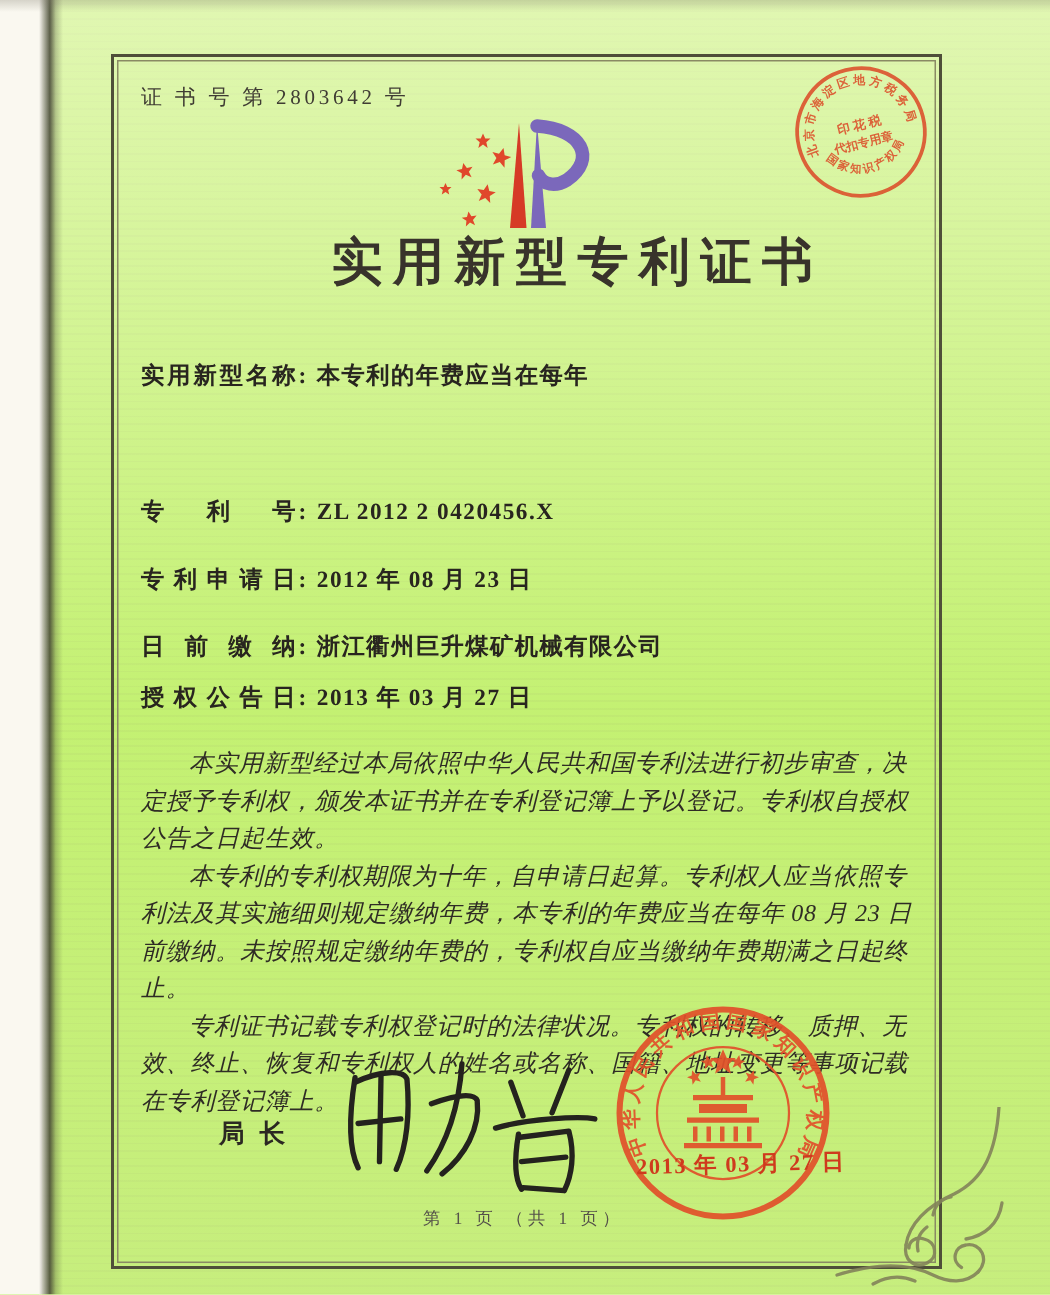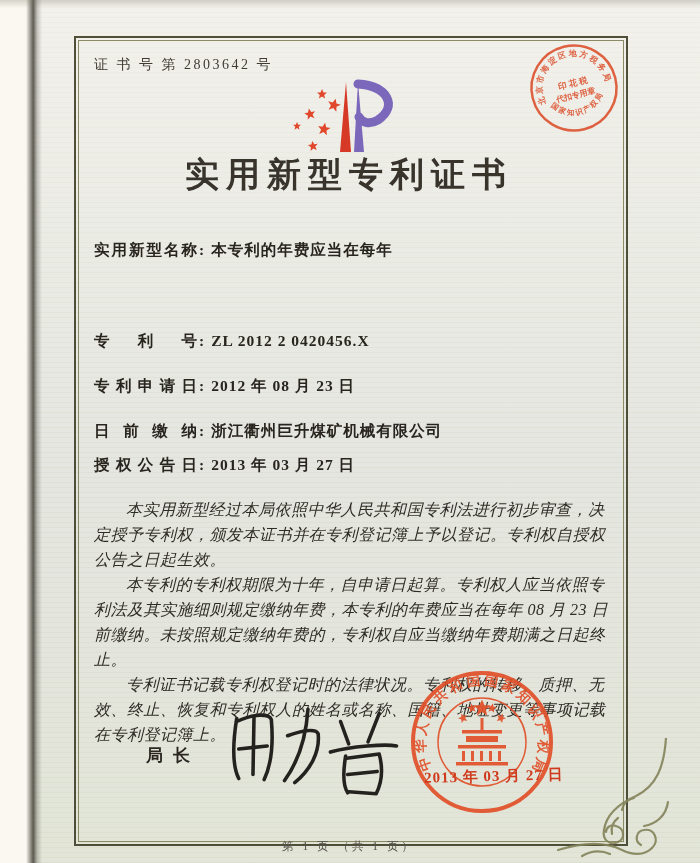--- a/index.html
+++ b/index.html
@@ -1,21 +1,21 @@
 <!DOCTYPE html>
 <html><head>
 <meta charset="utf-8">
 <style>
   html,body{margin:0;padding:0;}
   body{
     width:700px;height:863px;overflow:hidden;
     background:#fbfaf4;
     font-family:"Liberation Serif","DejaVu Serif",serif;
   }
-  .scan{position:relative;width:700px;height:863px;background:#e5e5e5;}
+  .scan{position:relative;width:700px;height:863px;background:#bef264;}
   
   .scan .texture{
     position:absolute;inset:0;pointer-events:none;
     background:
       linear-gradient(180deg, rgba(253,251,242,.55), rgba(229,234,199,.14) 55%, rgba(219,228,185,.30)),
       repeating-linear-gradient(0deg, rgba(150,165,95,.10) 0 1px, rgba(0,0,0,0) 1px 5px);
   }
   .left-margin{position:absolute;left:0;top:0;width:28px;height:100%;background:#faf8f0;}
   .left-edge-shadow{
     position:absolute;left:26px;top:0;width:16px;height:100%;
@@ -26,21 +26,21 @@
 
   .frame{position:absolute;left:74px;top:36px;width:550px;height:806px;border:2px solid #4f4f39;}
   .frame .frame-inner{position:absolute;inset:2px;border:1px solid #8a8a64;}
 
   .cert-no{position:absolute;left:94px;top:56px;font-size:14px;letter-spacing:2.5px;color:#3f3b33;}
 
   .logo{position:absolute;left:288px;top:78px;width:136px;height:78px;}
 
   .title{
     position:absolute;left:74px;top:152px;width:550px;text-align:center;
-    font-size:34px;font-weight:bold;letter-spacing:7px;color:#38332b;
+    font-size:34px;font-weight:bold;letter-spacing:7px;color:#38332b;padding-left:36px;
   }
 
   .field{position:absolute;left:94px;font-size:15.5px;font-weight:bold;color:#28251f;letter-spacing:1px;white-space:nowrap;}
   .field .lbl{display:inline-block;width:104px;text-align:justify;text-align-last:justify;}
   .field .colon{margin:0 6px 0 1px;}
   .f0{top:240px}.f1{top:286px}.f2{top:331px}.f3{top:376px}.f4{top:421px}.f5{top:455px}
 
   .paras{position:absolute;left:94px;top:497px;width:518px;
     font-size:16px;line-height:25px;color:#2f2c25;font-style:italic;letter-spacing:.5px;}
   .paras p{margin:0;text-indent:2em;}
@@ -51,21 +51,21 @@
   .big-seal{position:absolute;left:406px;top:666px;width:152px;height:152px;opacity:.93;}
   .seal-date{
     position:absolute;left:424px;top:767px;font-size:15px;font-weight:bold;
     color:#cf3a1d;letter-spacing:1px;transform:rotate(-1.5deg);white-space:nowrap;
   }
 
   .tax-stamp{position:absolute;left:527px;top:41px;width:94px;height:94px;transform:rotate(-14deg);opacity:.88;}
 
   .flourish{position:absolute;left:548px;top:738px;width:136px;height:125px;}
 
-  .footer{position:absolute;left:74px;top:839px;width:550px;text-align:center;
+  .footer{position:absolute;left:74px;top:805px;width:550px;text-align:center;
     font-size:11.5px;color:#55514a;letter-spacing:3px;}
 </style>
 </head>
 <body>
 
 <div class="scan">
   <div class="texture"></div>
   <div class="left-margin"></div>
   <div class="left-edge-shadow"></div>
   <div class="top-edge-shadow"></div>

